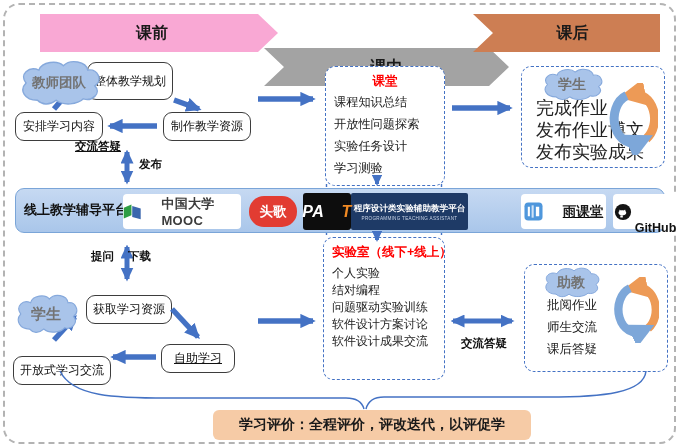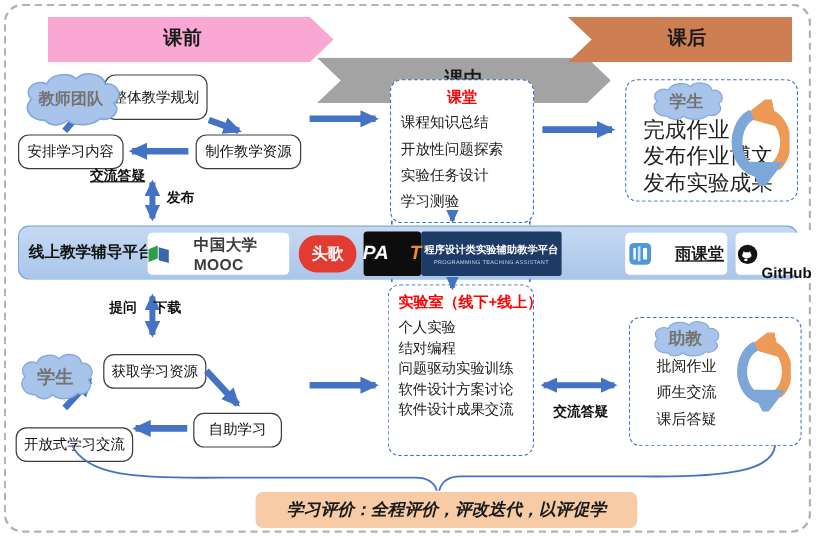--- a/index.html
+++ b/index.html
@@ -53,21 +53,21 @@
                 flex-direction:column;gap:1px;}
   .logo-patname .cn{color:#fff;font-weight:bold;font-size:8.6px;white-space:nowrap;}
   .logo-patname .en{color:#c9d4e6;font-size:4.6px;letter-spacing:0.3px;white-space:nowrap;}
   .logo-yuketang{left:505px;width:85px;text-decoration:underline;}
   .logo-yuketang span{font-size:13.5px;font-weight:bold;color:#1a1a1a;}
   .logo-github{left:597px;width:64px;gap:3px;}
   .logo-github span{font-size:12.5px;font-weight:bold;color:#111;margin-top:33px;}
   
   .eval{position:absolute;left:213px;top:410px;width:318px;height:30px;background:#f6cba6;
         border-radius:6px;display:flex;align-items:center;justify-content:center;z-index:4;
-        font-family:"Liberation Serif",serif;font-style:italic;font-weight:bold;
+        font-family:"Liberation Serif",serif;font-weight:bold;
         font-size:14px;color:#1a1a1a;white-space:nowrap;text-align:center;}
   svg.overlay{position:absolute;left:0;top:0;z-index:5;pointer-events:none;}
   svg.underlay{position:absolute;left:0;top:0;z-index:1;pointer-events:none;}
 </style>
 </head>
 <body>
 
 <div id="canvas">
   <div class="page-border"></div>
 
@@ -183,21 +183,21 @@
       </svg>
     <span style="font-size:15px;">学生</span>
   </div>
 
   <div class="wbox" style="left:86px;top:295px;width:84px;height:27px;">
       <span>获取学习资源</span>
     </div>
   <div class="wbox" style="left:13px;top:356px;width:96px;height:27px;">
       <span>开放式学习交流</span>
     </div>
-  <div class="wbox" style="left:161px;top:344px;width:72px;height:27px;">
+  <div class="wbox" style="left:161px;top:344px;width:72px;height:27px;text-decoration:underline;">
       <span>自助学习</span>
     </div>
 
   <div class="dbox" style="left:323px;top:237px;width:120px;height:141px;">
     <div class="red-title" style="left:8px;text-align:left;">实验室（线下+线上）</div>
     <div class="items tight" style="left:8px;top:27px;">
       <div>个人实验</div>
       <div>结对编程</div>
       <div>问题驱动实验训练</div>
       <div>软件设计方案讨论</div>

